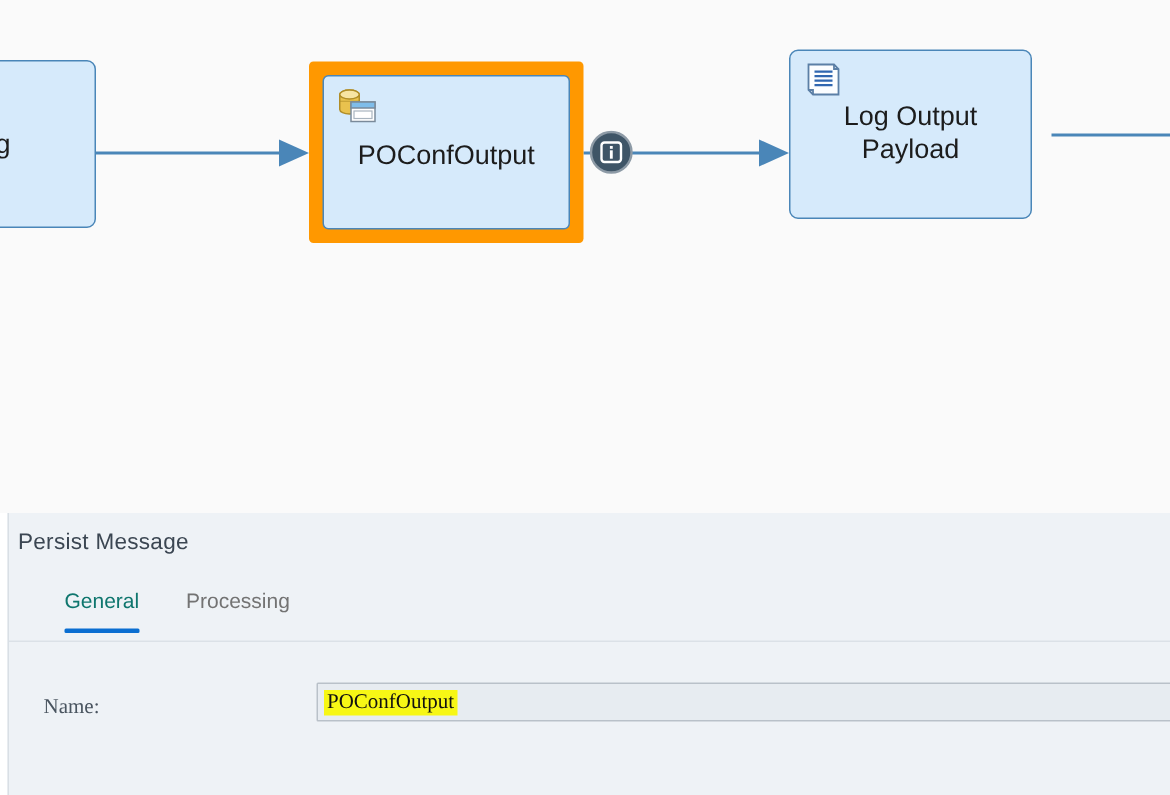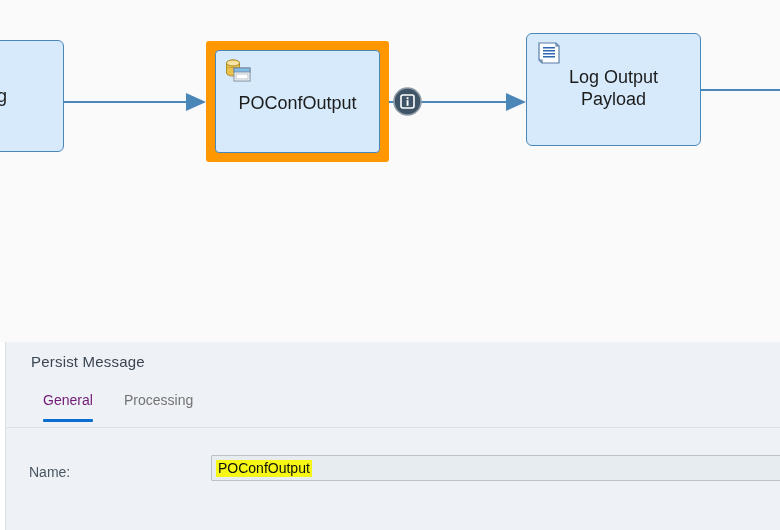--- a/index.html
+++ b/index.html
@@ -65,21 +65,21 @@
     position: absolute;
     left: 9px; top: 9px;
     width: 165px; height: 103px;
     border-radius: 4px;
   }
   #node-persist .node-label { top: 41px; }
 
   
   #node-log {
     left: 526px; top: 33px;
-    width: 175px; height: 113px;
+    width: 162px; height: 113px;
   }
   #node-log .node-label { top: 32px; }
 
   
   .node-icon {
     position: absolute;
     left: 7px; top: 5px;
     width: 30px; height: 30px;
   }
 
@@ -99,39 +99,39 @@
   }
   .panel-inner {
     position: absolute;
     left: 5px; top: 0;
     width: 775px; height: 188px;
     background: #eef2f6;
     border-left: 1px solid #d9dfe5;
   }
   .panel-title {
     position: absolute;
-    left: 25px; top: 11px;
+    left: 6px; top: 11px;
     font-size: 15px;
     color: #3b4652;
     letter-spacing: .2px;
   }
   .tabbar {
     position: absolute;
     left: 0; top: 50px;
     width: 775px; height: 36px;
   }
   .tab {
     position: absolute;
     top: 0;
     font-size: 14px;
     color: #737373;
     padding-bottom: 14px;
     cursor: pointer;
   }
-  .tab.active { color: #701a75; }
+  .tab.active { color: #0f766e; }
   .tab-underline {
     position: absolute;
     left: 0; right: 0; bottom: 0;
     height: 3px;
     background: #0a6ed1;
     border-radius: 1px;
   }
   #tab-general { left: 37px; }
   #tab-processing { left: 118px; }
   .tabbar-rule {
@@ -139,20 +139,21 @@
     left: 0; top: 85px;
     width: 775px; height: 1px;
     background: #dbe1e7;
   }
 
   .form-area {
     position: absolute;
     left: 0; top: 86px;
     width: 775px; height: 102px;
     background: #eef2f6;
+    font-family: Liberation Serif, serif;
   }
   .field-label {
     position: absolute;
     left: 23px; top: 36px;
     font-size: 14px;
     color: #4a5560;
   }
   .field-input {
     position: absolute;
     left: 205px; top: 27px;

